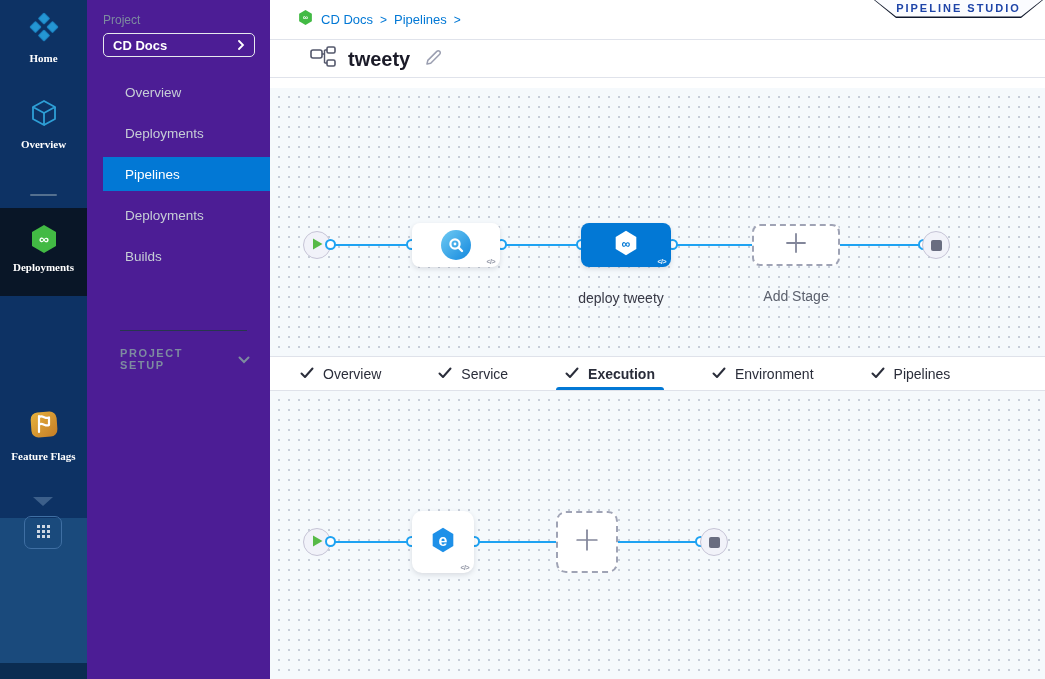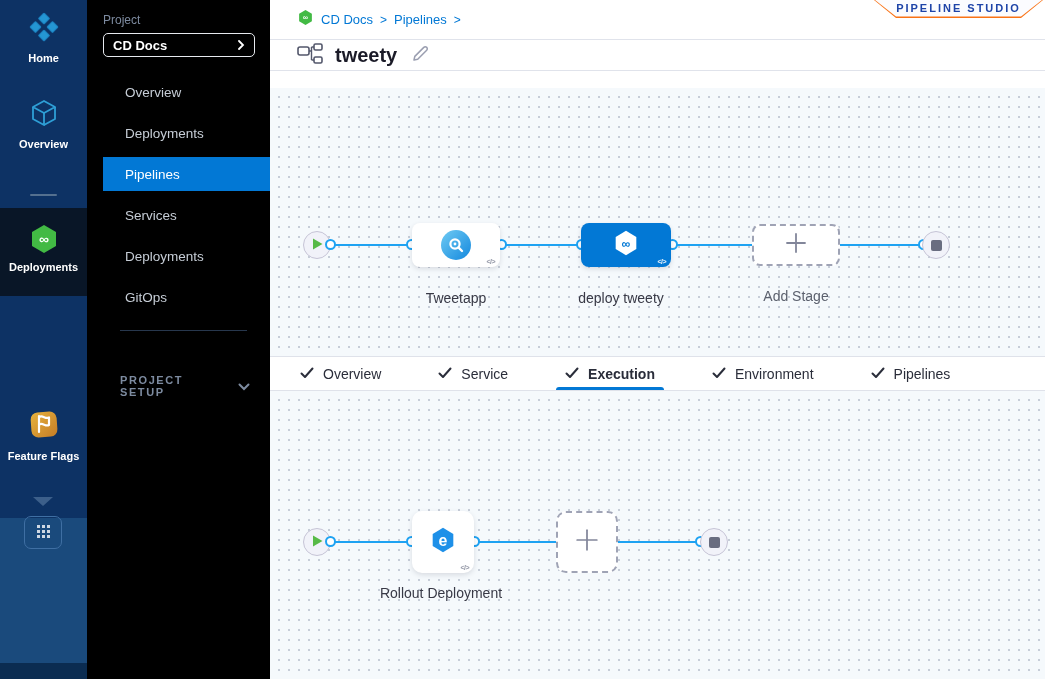--- a/index.html
+++ b/index.html
@@ -4,63 +4,63 @@
 <style>
   * { margin:0; padding:0; box-sizing:border-box; }
   html,body { width:1045px; height:679px; overflow:hidden;
     font-family:"Liberation Sans", sans-serif; background:#fff; }
   .app { display:flex; width:1045px; height:679px; }
 
   
   .rail { position:relative; width:87px; height:679px; background:#0d3264; flex:none; }
   .rail-item { position:absolute; left:0; width:87px; display:flex; flex-direction:column;
     align-items:center; gap:6px; cursor:pointer; }
-  .rail-item .lbl { color:#fff; font-size:11px; font-weight:700; text-align:center; line-height:12px; }
+  .rail-item .lbl { color:#fff; font-size:11px; font-weight:700; text-align:center; line-height:12px;font-family:Liberation Serif, serif; }
   .rail-divider { position:absolute; left:30px; top:194px; width:27px; height:2px; background:#54708f; border-radius:2px; }
   .rail-active-block { position:absolute; left:0; top:208px; width:87px; height:88px; background:#091627; }
   .hexagon { width:32px; height:32px; display:flex; align-items:center; justify-content:center; }
   .rail-bottom { position:absolute; left:0; top:518px; width:87px; height:145px; background:#1a4a7c; }
   .rail-bottom-dark { position:absolute; left:0; top:663px; width:87px; height:16px; background:#0b2c51; }
   .rail-caret { position:absolute; left:33px; top:497px; width:0; height:0;
     border-left:10px solid transparent; border-right:10px solid transparent;
     border-top:9px solid #3c5f8a; cursor:pointer; }
   .grid-btn { position:absolute; left:24px; top:516px; width:38px; height:33px;
     border:1px solid #3f6fa3; border-radius:7px; display:flex; align-items:center;
     justify-content:center; cursor:pointer; }
 
   
-  .sidebar { position:relative; width:183px; height:679px; background:#000000; flex:none; }
+  .sidebar { position:relative; width:183px; height:679px; background:#4c1d95; flex:none; }
   .proj-label { position:absolute; left:16px; top:13px; color:#7d8ba0; font-size:12px; }
   .proj-select { position:absolute; left:16px; top:33px; width:152px; height:24px;
     border:1px solid #e6e9ee; border-radius:5px; display:flex; align-items:center;
     justify-content:space-between; padding:0 9px; cursor:pointer; }
   .proj-select .val { color:#fff; font-size:13px; font-weight:700; }
   .menu { position:absolute; left:0; top:72px; width:183px; }
   .menu-item { height:41px; display:flex; align-items:center; padding-left:38px;
     color:#c6cdd6; font-size:13.5px; cursor:pointer; }
   .menu-item.active { background:#0278d5; color:#fff; margin-left:16px; padding-left:22px;
     height:34px; margin-top:3px; margin-bottom:4px; }
   .sb-divider { position:absolute; left:33px; top:330px; width:127px; height:1px; background:#27374d; }
   .proj-setup { position:absolute; left:33px; top:347px; width:130px; display:flex;
-    align-items:center; gap:16px; cursor:pointer; color:#7d8ba0;margin-top:27px; }
+    align-items:center; gap:16px; cursor:pointer; color:#7d8ba0; }
   .proj-setup .txt { font-size:11px; font-weight:700; letter-spacing:1.6px; }
 
   
   .main { position:relative; width:775px; height:679px; background:#fff; }
   .crumb-row { position:absolute; left:0; top:0; width:775px; height:40px;
     border-bottom:1px solid #e0e3eb; display:flex; align-items:center; padding-left:27px; gap:7px; }
   .crumb-link { color:#0278d5; font-size:13px; font-weight:500; cursor:pointer; }
   .crumb-sep { color:#0278d5; font-size:12px; }
-  .title-row { position:absolute; left:0; top:41px; width:775px; height:30px;
-    border-bottom:1px solid #e0e3eb; display:flex; align-items:center; padding-left:27px; }
+  .title-row { position:absolute; left:0; top:41px; width:775px; height:37px;
+    border-bottom:1px solid #e0e3eb; display:flex; align-items:center; padding-left:40px; }
   .pipe-title { font-size:20px; font-weight:700; color:#1b1b28; margin-left:12px; }
   .pencil { margin-left:14px; cursor:pointer; }
 
   .studio-badge { position:absolute; top:0; left:604px; width:169px; height:18px;
-    background:#f97316; clip-path:polygon(0 0,100% 0,calc(100% - 22px) 100%,22px 100%); }
+    background:#0f172a; clip-path:polygon(0 0,100% 0,calc(100% - 22px) 100%,22px 100%); }
   .studio-badge .inner { position:absolute; left:1px; right:1px; top:0; bottom:1.5px;
     background:#fbfcff; clip-path:polygon(0 0,100% 0,calc(100% - 21px) 100%,21px 100%);
     display:flex; align-items:center; justify-content:center; }
   .studio-badge .txt { color:#1e44a8; font-size:11px; font-weight:700; letter-spacing:2px; }
 
   .toggle { position:absolute; left:636px; top:56px; height:21px; display:flex;
     border:1px solid #b0b4c9; border-radius:11px; background:#fff; overflow:hidden; }
   .toggle .seg { display:flex; align-items:center; padding:0 14px; font-size:11px;
     font-weight:700; letter-spacing:.5px; color:#696d80; cursor:pointer; }
   .toggle .seg.sel { background:#383a4a; color:#fff; border-radius:11px; }
@@ -200,27 +200,24 @@
       <div class="menu-item">
           <span>Overview</span>
         </div>
       <div class="menu-item">
           <span>Deployments</span>
         </div>
       <div class="menu-item active">
           <span>Pipelines</span>
         </div>
       <div class="menu-item">
-          <span>Services</span>
+          <span>Deployments</span>
         </div>
       <div class="menu-item">
-          <span>Deployments</span>
-        </div>
-      <div class="menu-item">
-          <span>GitOps</span>
+          <span>Builds</span>
         </div>
     </div>
     <div class="sb-divider"></div>
     <div class="proj-setup">
       <span class="txt">PROJECT SETUP</span>
       <span>
         <svg width="12" height="8" viewBox="0 0 12 8" fill="none" stroke="#7d8ba0" stroke-width="2" stroke-linecap="round">
             <path d="M1.5 1.5 L6 6 L10.5 1.5"></path>
           </svg>
       </span>
@@ -294,21 +291,20 @@
       <div class="stage-node" style="left:142px;top:135px;width:88px;height:44px">
         <span class="ci-icon-bg">
           <svg width="18" height="18" viewBox="0 0 18 18" fill="none">
             <circle cx="8" cy="8" r="4.6" stroke="#fff" stroke-width="2.2"></circle>
             <line x1="11.4" y1="11.4" x2="15" y2="15" stroke="#fff" stroke-width="2.4" stroke-linecap="round"></line>
             <circle cx="8" cy="8" r="1.4" fill="#fff"></circle>
           </svg>
         </span>
         <span class="code-chip">&lt;/&gt;</span>
       </div>
-      <div class="node-label" style="left:116px;top:200px">Tweetapp</div>
 
       <div class="stage-node selected" style="left:311px;top:135px;width:90px;height:44px">
         <span>
           <svg width="30" height="30" viewBox="0 0 32 32">
             <path d="M16 3 L27 9.5 L27 22.5 L16 29 L5 22.5 L5 9.5 Z" fill="#fff"></path>
             <text x="16" y="21" text-anchor="middle" font-size="13" font-weight="bold" fill="#0278d5">∞</text>
           </svg>
         </span>
         <span class="code-chip">&lt;/&gt;</span>
       </div>
@@ -384,21 +380,20 @@
 
       <div class="stage-node" style="left:142px;top:120px;width:62px;height:62px;border-radius:10px">
         <span>
           <svg width="30" height="30" viewBox="0 0 32 32">
             <path d="M16 3 L27 9.5 L27 22.5 L16 29 L5 22.5 L5 9.5 Z" fill="#1e90e8"></path>
             <text x="16" y="22" text-anchor="middle" font-size="17" font-weight="bold" fill="#fff">e</text>
           </svg>
         </span>
         <span class="code-chip">&lt;/&gt;</span>
       </div>
-      <div class="node-label" style="left:103px;top:192px;width:136px">Rollout Deployment</div>
 
       <div class="add-node" style="left:286px;top:120px;width:62px;height:62px;border-radius:10px">
         <span>
           <svg width="24" height="24" viewBox="0 0 22 22" stroke="#82869a" stroke-width="1.6" stroke-linecap="round">
               <line x1="11" y1="2" x2="11" y2="20"></line>
               <line x1="2" y1="11" x2="20" y2="11"></line>
             </svg>
         </span>
       </div>
 

